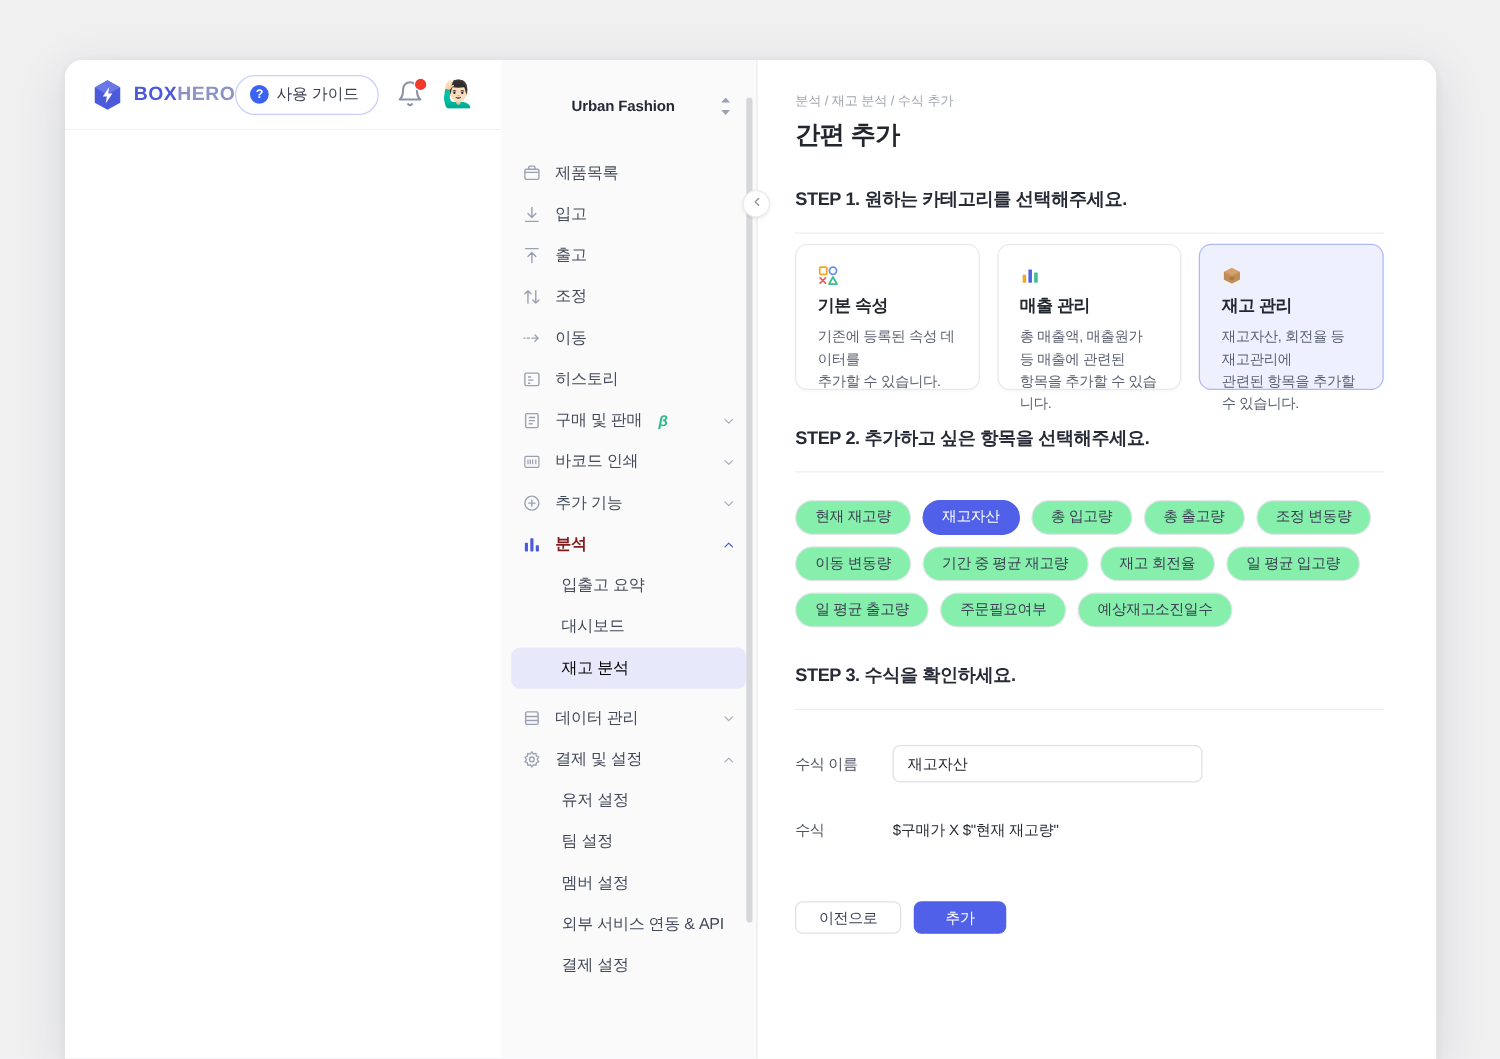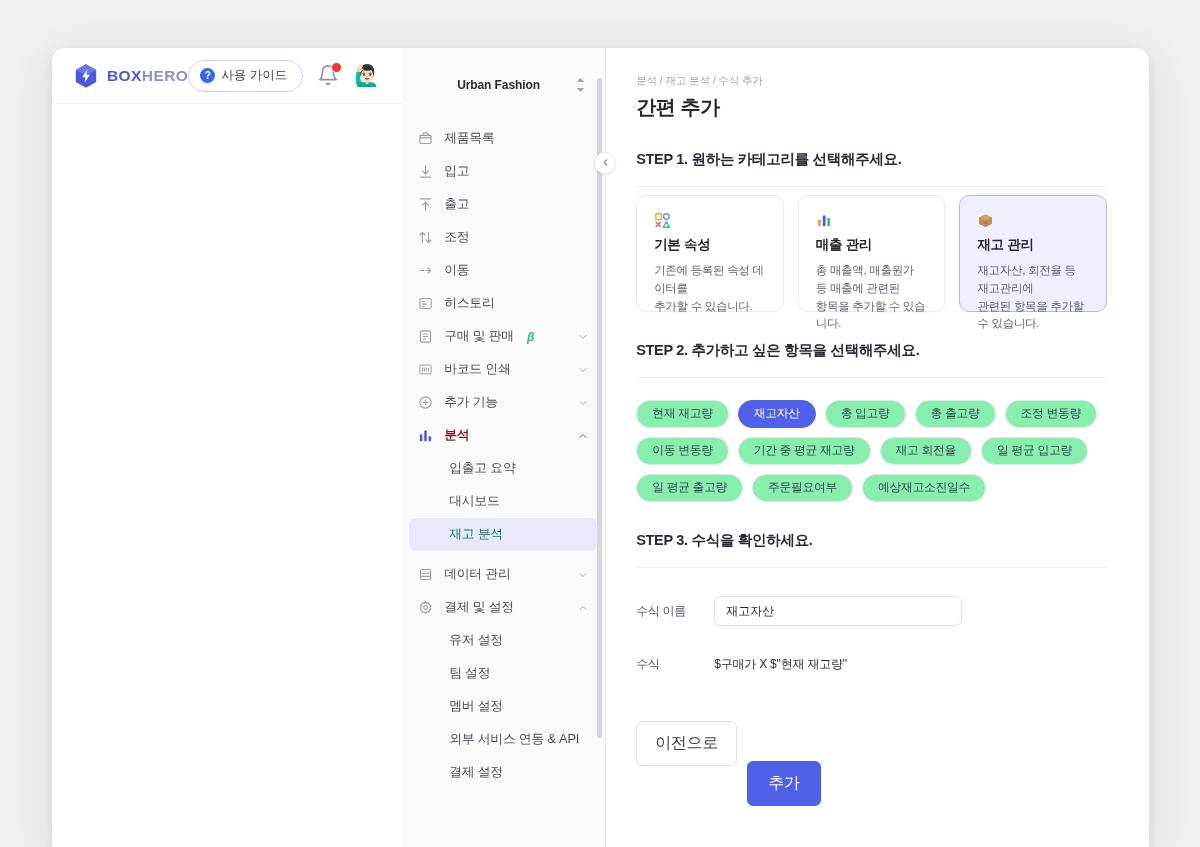--- a/index.html
+++ b/index.html
@@ -88,21 +88,21 @@
   .nav-item .ni-chev { margin-left:auto; color:#a6acb9; display:flex; }
   .nav-item.active { color:#7f1d1d;font-weight:bold; }
   .nav-item.active .ni-icon { color:#4a5adb; }
   .nav-item.active .ni-chev { color:#4a5adb; }
   .beta { color:#2dba8c; font-style:italic; font-size:12px; font-weight:600; margin-left:2px;}
   .nav-sub {
     display:flex; align-items:center;
     height:33px; margin:0 8px; padding-left:40px;
     border-radius:7px; cursor:pointer; color:#434a59; font-size:12.8px; letter-spacing:-.2px;
   }
-  .nav-sub.selected { background:#e7e9fb; color:#0f766e; font-weight:500; }
+  .nav-sub.selected { background:#e7e9fb; color:#000000; font-weight:500; }
   .nav-gap { height:7px; }
   #sb-scroll {
     position:absolute; right:3px; top:30px;
     width:5px; height:660px; border-radius:3px; background:#d6d7da;
   }
   #collapse-btn {
     position:absolute; left:193px; top:104px; z-index:5;
     width:22px;height:22px;border-radius:50%;
     background:#fff; border:1px solid #ececee;
     box-shadow:0 1px 3px rgba(0,0,0,.09);
@@ -148,24 +148,24 @@
   .form-label { width:78px; flex:0 0 78px; font-size:12px; color:#4b5161; letter-spacing:-.3px;}
   #name-input {
     width:248px; height:30px;
     border:1px solid #dfe1e7; border-radius:6px;
     padding:0 11px; font-size:12px; color:#22262f;
     font-family:"Liberation Sans","DejaVu Sans",sans-serif;
     outline:none; background:#fff;
   }
   .form-value { font-size:12px; color:#262b36; letter-spacing:-.2px;}
   #actions { display:flex; gap:10px; margin-top:40px; }
-  .btn { height:45px; border-radius:6px; font-size:16px; cursor:pointer; padding:0 18px;
+  .btn { height:26px; border-radius:6px; font-size:12px; cursor:pointer; padding:0 18px;
          display:flex;align-items:center;justify-content:center; letter-spacing:-.3px;}
   .btn-secondary { background:#fff; border:1px solid #dfe1e7; color:#3b4152; }
-  .btn-primary { background:#5160e8; border:1px solid #5160e8; color:#fff; font-weight:500; min-width:74px;margin-top:40px;}
+  .btn-primary { background:#5160e8; border:1px solid #5160e8; color:#fff; font-weight:500; min-width:74px;}
 </style>
 </head>
 <body>
 
 <div id="app-window">
 
   <div id="topbar">
     <div class="logo-wrap">
       <span class="logo-mark">
         <svg width="24" height="26" viewBox="0 0 24 26">

